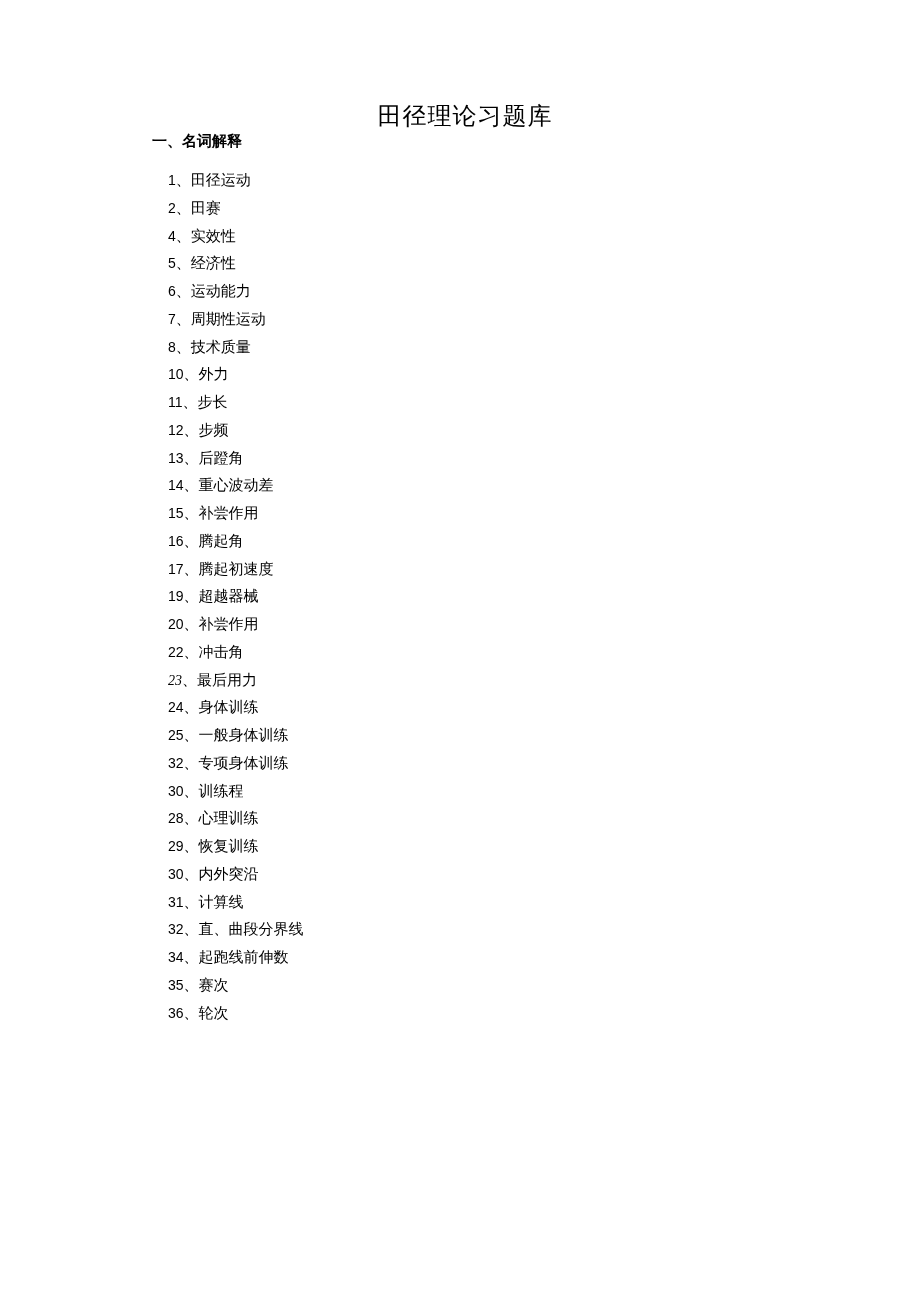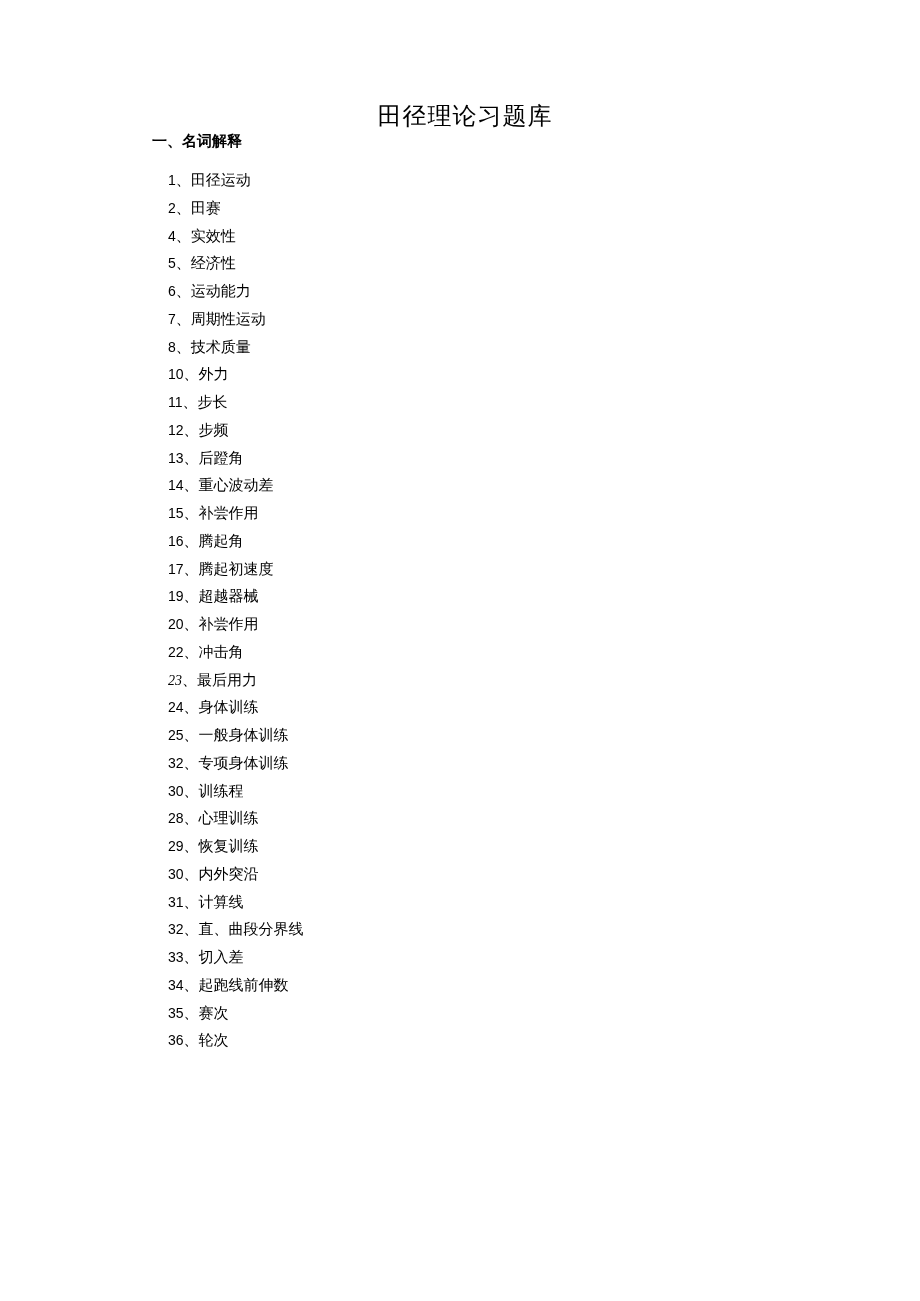--- a/index.html
+++ b/index.html
@@ -74,18 +74,17 @@
       <li class="item italic"><span class="num">23</span><span>、</span><span>最后用力</span></li>
       <li class="item"><span class="num">24</span><span>、</span><span>身体训练</span></li>
       <li class="item"><span class="num">25</span><span>、</span><span>一般身体训练</span></li>
       <li class="item"><span class="num">32</span><span>、</span><span>专项身体训练</span></li>
       <li class="item"><span class="num">30</span><span>、</span><span>训练程</span></li>
       <li class="item"><span class="num">28</span><span>、</span><span>心理训练</span></li>
       <li class="item"><span class="num">29</span><span>、</span><span>恢复训练</span></li>
       <li class="item"><span class="num">30</span><span>、</span><span>内外突沿</span></li>
       <li class="item"><span class="num">31</span><span>、</span><span>计算线</span></li>
       <li class="item"><span class="num">32</span><span>、</span><span>直、曲段分界线</span></li>
-      <li class="item"><span class="num">33</span><span>、</span><span>切入差</span></li>
       <li class="item"><span class="num">34</span><span>、</span><span>起跑线前伸数</span></li>
       <li class="item"><span class="num">35</span><span>、</span><span>赛次</span></li>
       <li class="item"><span class="num">36</span><span>、</span><span>轮次</span></li>
     </ul>
 </div>
 
 </body></html>

